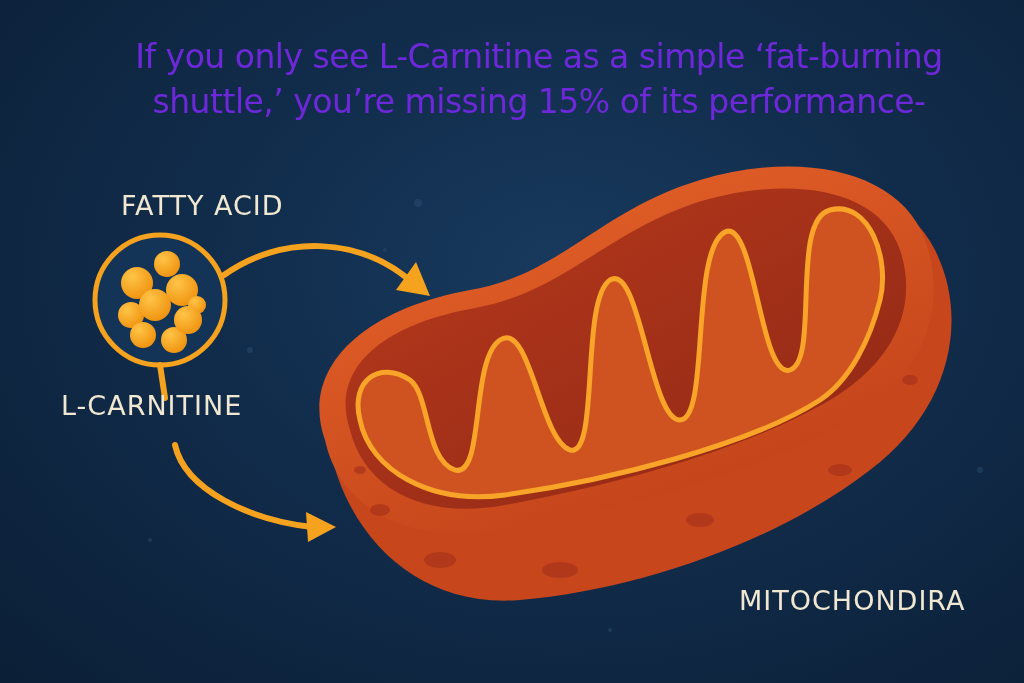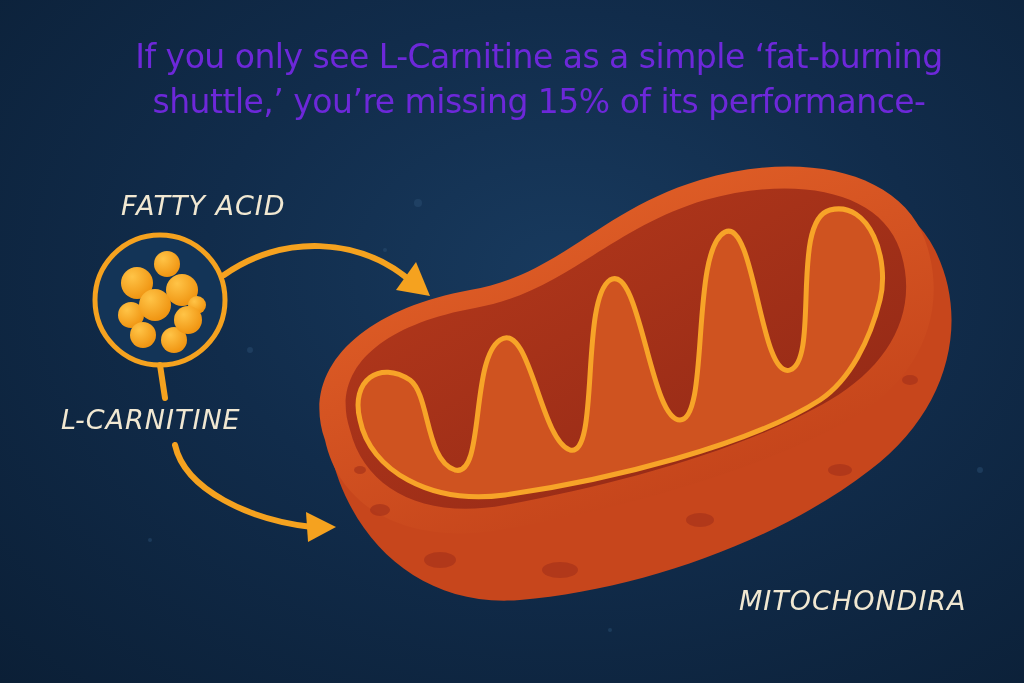--- a/index.html
+++ b/index.html
@@ -10,24 +10,24 @@
   }
   .headline {
     position:absolute; top:34px; left:0; width:1024px; text-align:center;
     color:#6d28d9; font-family:"DejaVu Sans", sans-serif; font-size:33px; line-height:45px;
     letter-spacing:-0.5px;
     padding-left:27px;
   }
   .headline div { white-space:nowrap; }
   .label {
     position:absolute; color:#f1e8d2; font-family:"DejaVu Sans", sans-serif;
-    font-size:27px; letter-spacing:1px; white-space:nowrap;font-style:italic;
+    font-size:27px; letter-spacing:1px; white-space:nowrap;
   }
   #lbl-fatty { left:121px; top:190px; }
-  #lbl-carn { left:61px; top:404px; }
+  #lbl-carn { left:61px; top:390px; }
   #lbl-mito { left:739px; top:585px; }
   svg.art { position:absolute; left:0; top:0; }
 </style>
 </head>
 <body>
 
 <div class="headline">
   <div>If you only see L-Carnitine as a simple ‘fat-burning</div>
   <div>shuttle,’ you’re missing 15% of its performance-</div>
 </div>

